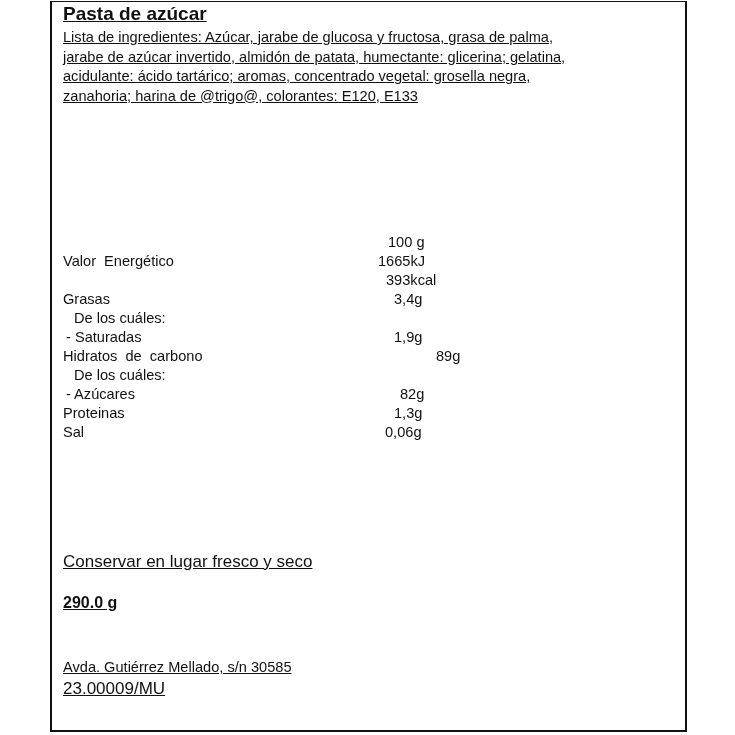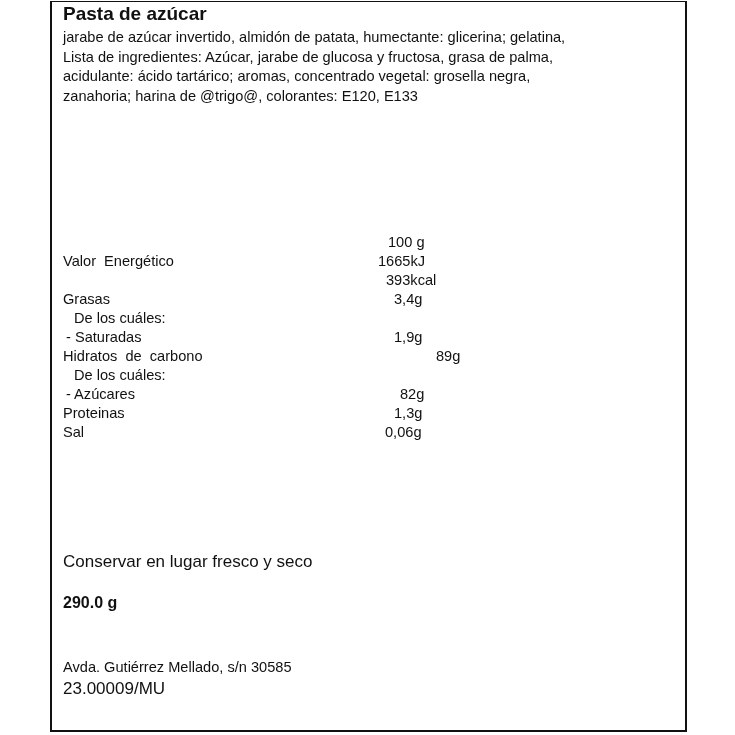--- a/index.html
+++ b/index.html
@@ -18,21 +18,21 @@
     .label-box {
       position: absolute;
       left: 50px;
       top: 1px;
       width: 633px;
       height: 728px;
       border: 2px solid #111111;
       border-top-width: 1px;
       box-sizing: content-box;
     }
-    .abs { position: absolute; white-space: nowrap; }
+    .abs { position: absolute; white-space: nowrap; text-decoration: underline; }
     .title {
       left: 11px;
       top: 1px;
       font-size: 19px;
       font-weight: bold;
       letter-spacing: 0px;
     }
     .ingredients {
       left: 11px;
       top: 26px;
@@ -89,22 +89,22 @@
     }
   </style>
 </head>
 <body>
 
 <div class="label-box">
 
   <div class="abs title">Pasta de azúcar</div>
 
   <div class="abs ingredients">
+    <div>Lista de ingredientes: Azúcar, jarabe de glucosa y fructosa, grasa de palma,</div>
     <div>jarabe de azúcar invertido, almidón de patata, humectante: glicerina; gelatina,</div>
-    <div>Lista de ingredientes: Azúcar, jarabe de glucosa y fructosa, grasa de palma,</div>
     <div>acidulante: ácido tartárico; aromas, concentrado vegetal: grosella negra,</div>
     <div>zanahoria; harina de @trigo@, colorantes: E120, E133</div>
   </div>
 
   <div>
     <div class="nutri-row" style="top:232px;">
       <span class="n-value" style="left:336px;">100 g</span>
     </div>
     <div class="nutri-row" style="top:251px;">
       <span class="n-label" style="white-space:pre;">Valor  Energético</span>

